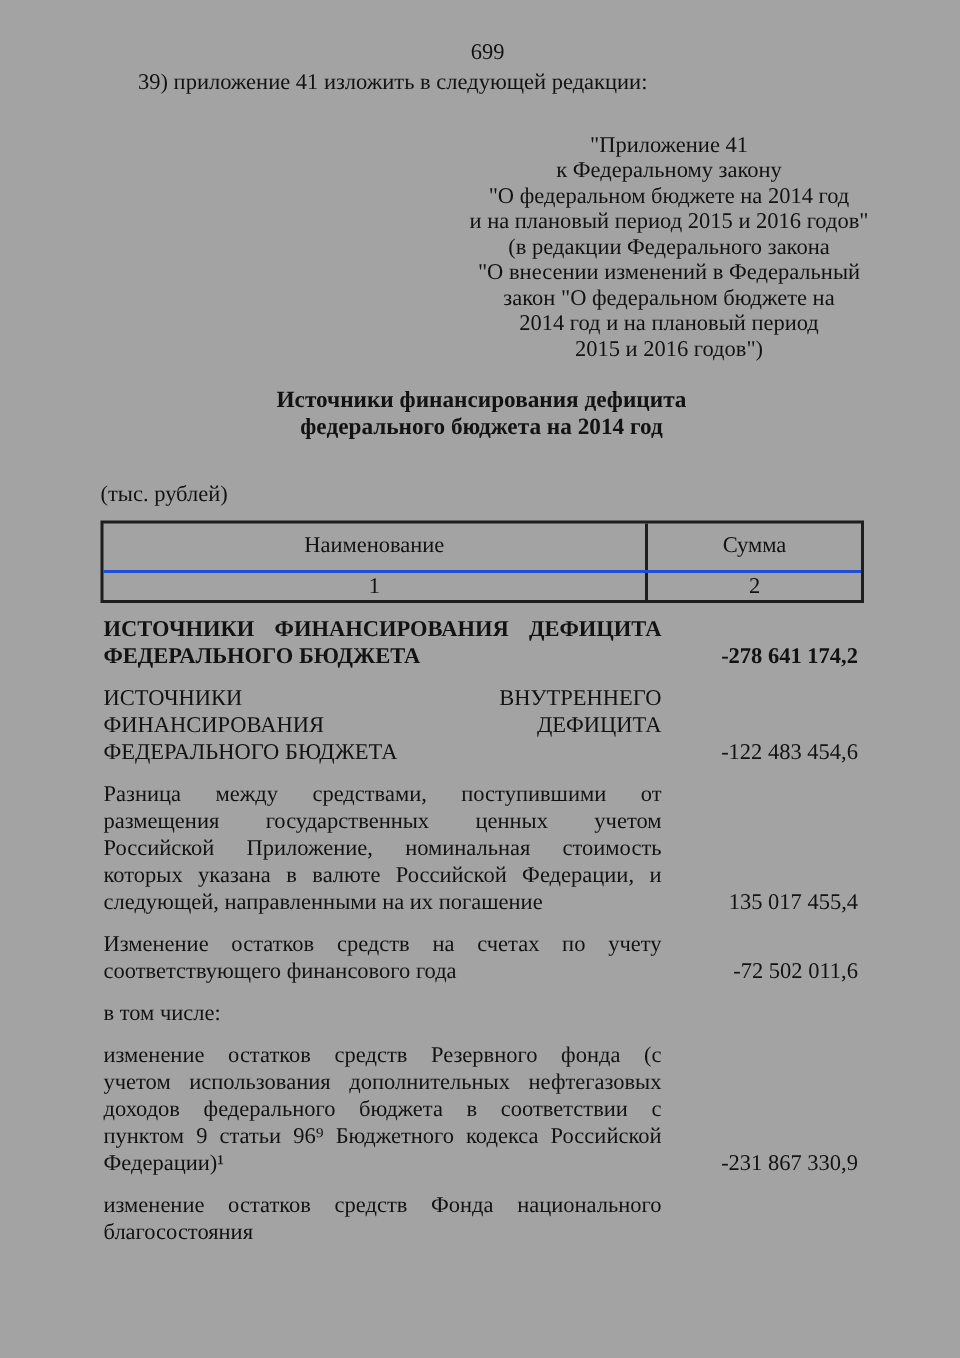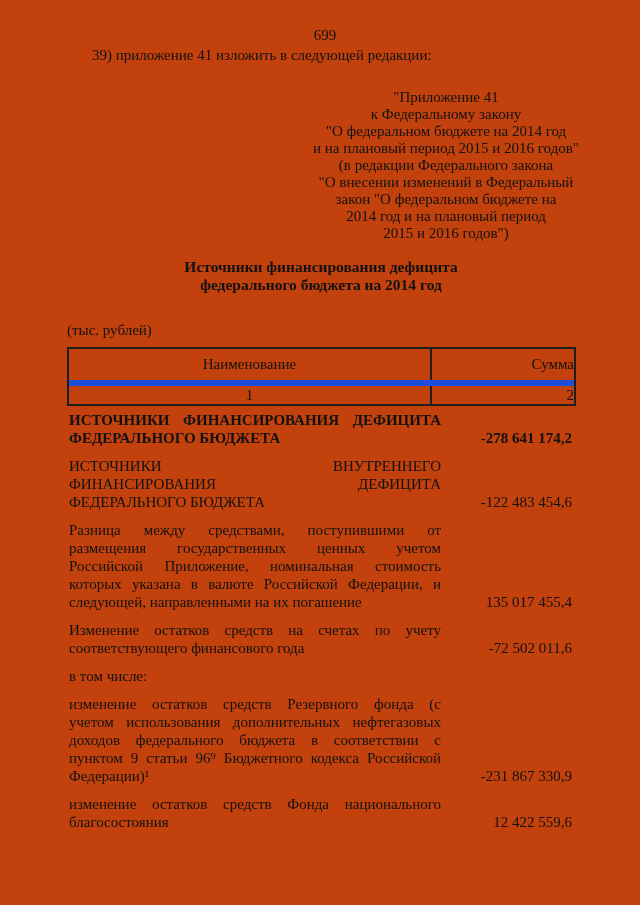--- a/index.html
+++ b/index.html
@@ -11,21 +11,21 @@
     width: 640px;
     height: 905px;
     font-family: "Liberation Serif", "DejaVu Serif", serif;
     color: #121212;
     font-size: 15px;
   }
   .page {
     position: relative;
     width: 640px;
     height: 905px;
-    background: #c2410c;
+    background: #a3a3a3;
     overflow: hidden;
   }
   .page-number {
     position: absolute;
     top: 27px;
     left: 10px;
     width: 630px;
     text-align: center;
   }
   .intro-line {
@@ -68,37 +68,37 @@
     width: 509px;
     border: 2px solid #1e1e1e;
     box-sizing: border-box;
   }
   .th-row {
     display: flex;
     align-items: center;
   }
   .th-row-main {
     height: 31px;
-    border-bottom: 6px solid #1d4ed8;
+    border-bottom: 2px solid #1d4ed8;
   }
   .th-row-nums {
     height: 18px;
   }
   .th-cell-name {
     width: 361px;
     border-right: 2px solid #1e1e1e;
     text-align: center;
     align-self: stretch;
     display: flex;
     align-items: center;
     justify-content: center;
   }
   .th-cell-sum {
     flex: 1;
-    text-align: right;
+    text-align: center;
   }
   .table-body {
     position: absolute;
     top: 403px;
     left: 69px;
     width: 503px;
   }
   .trow {
     display: flex;
     margin-top: 10px;
@@ -211,17 +211,16 @@
           <div class="jline">пунктом 9 статьи 96⁹ Бюджетного кодекса Российской</div>
           <div class="lline">Федерации)¹</div>
         </div>
         <div class="cell-value">-231 867 330,9</div>
       </div>
       <div class="trow">
         <div class="cell-name">
           <div class="jline">изменение остатков средств Фонда национального</div>
           <div class="lline">благосостояния</div>
         </div>
-        <div class="cell-value">12 422 559,6</div>
       </div>
     </div>
 
 </div>
 
 </body></html>

